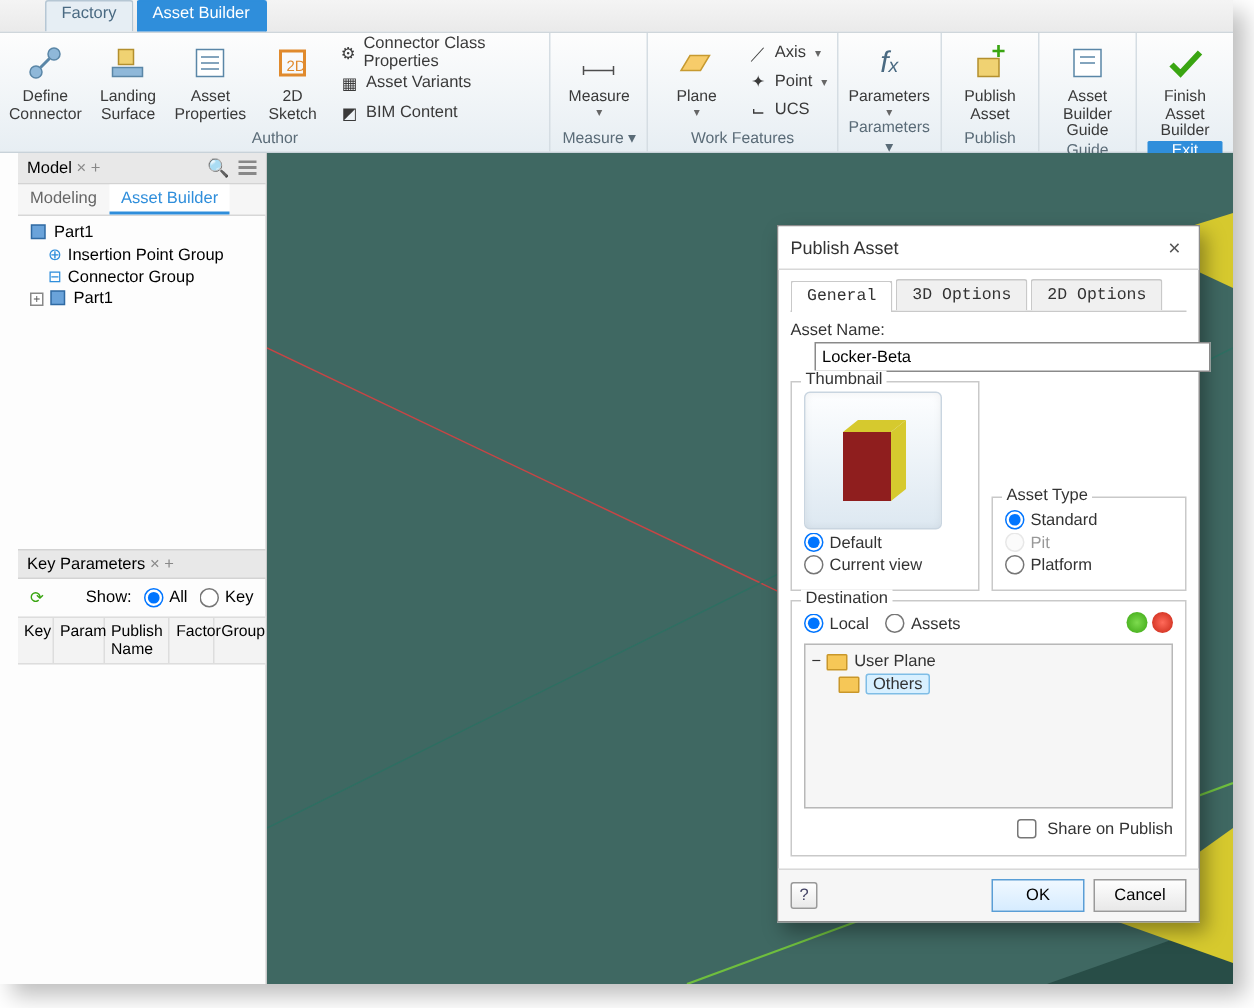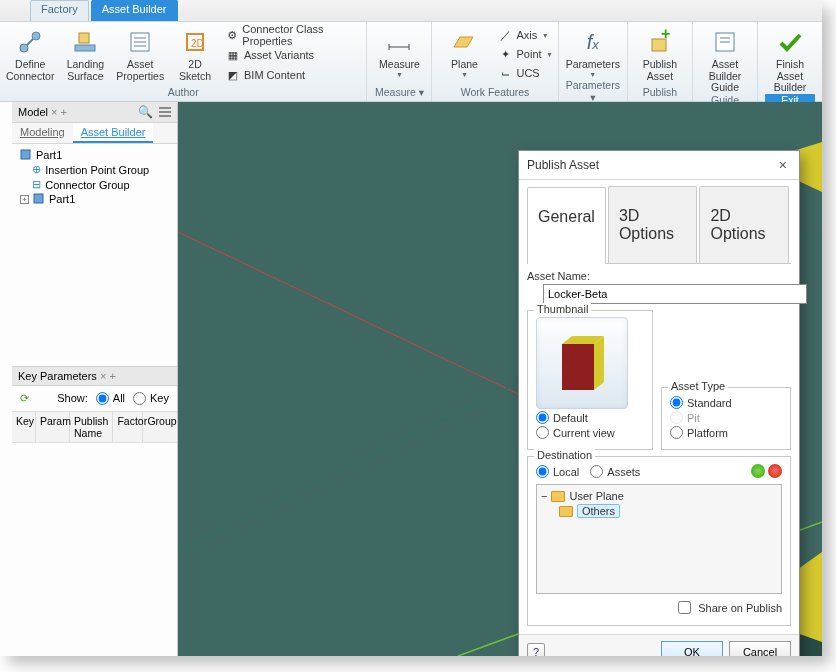--- a/index.html
+++ b/index.html
@@ -21,42 +21,42 @@
   .smallbtn .ico{width:14px;height:14px;display:flex;align-items:center;justify-content:center;}
   .smallbtn.with-drop::after{content:"▾"; font-size:8px; color:#666; margin-left:2px;}
   .grouplabel { font-size:10.5px; color:#5a6b77; text-align:center; padding-bottom:1px;}
   .grouplabel.hl{ background:#2f8edb; color:#fff; padding:0 16px; border-radius:1px;}
   
   .mainrow { display:flex; height:calc(100% - 102px);}
   .leftpanel { width:178px; min-width:178px; border-right:1px solid #c9c9c9; display:flex; flex-direction:column; background:#fdfdfd;padding-left:12px;}
   .panelhead { background:#e8e8e8; border-bottom:1px solid #d3d3d3; font-size:11px; padding:3px 6px; display:flex; align-items:center; justify-content:space-between;}
   .panelhead .right{display:flex; gap:6px; align-items:center;}
   .subtabs { display:flex; font-size:11px; border-bottom:1px solid #d7d7d7; background:#f6f6f6;}
-  .subtab { padding:3px 8px; color:#666; cursor:pointer;text-decoration:underline;}
+  .subtab { padding:3px 8px; color:#666; cursor:pointer;}
   .subtab.active{ color:#2f8edb; border-bottom:2px solid #2f8edb; background:#fff;}
   .tree { font-size:11px; padding:4px 6px; flex:1; overflow:auto;}
   .tree .node { display:flex; align-items:center; gap:4px; padding:1px 0;}
   .tree .indent1{padding-left:14px;} .tree .indent0{padding-left:2px;}
   .tree .exp { width:9px;height:9px;border:1px solid #888; font-size:8px; line-height:7px; text-align:center; color:#555; background:#fff;}
   .tree .ticon{width:12px;height:12px;}
   
   .keyhead{background:#e8e8e8;border-top:1px solid #d3d3d3;border-bottom:1px solid #d3d3d3;font-size:11px;padding:3px 6px;display:flex;justify-content:space-between;align-items:center;}
   .showrow{font-size:11px; display:flex; align-items:center; justify-content:flex-end; gap:8px; padding:4px 8px;}
   .colhdr{display:flex; font-size:10.5px; background:#f3f3f3; border-top:1px solid #ddd; border-bottom:1px solid #ddd;}
   .colhdr span{padding:3px 4px; border-right:1px solid #ddd;}
   
   .viewport{flex:1; position:relative; background:#3f6862;}
   .viewport svg{position:absolute; inset:0;}
   
   .dialog{position:absolute; right:22px; top:150px; width:282px; background:#fff; border:1px solid #8c8c8c; box-shadow:4px 6px 12px rgba(0,0,0,.35); font-size:11px; color:#333;}
   .dlg-title{background:#fff;border-bottom:1px solid #d8d8d8; padding:6px 8px; display:flex; justify-content:space-between; align-items:center; font-size:12px;}
   .dlg-close{font-size:14px; color:#555; cursor:pointer; padding:0 4px;}
   .dlg-body{padding:6px 8px 8px;}
   .dlg-tabs{display:flex; border-bottom:1px solid #c9c9c9; margin-bottom:6px;}
-  .dlg-tab{padding:20px 10px; border:1px solid #c9c9c9; border-bottom:none; background:#f0f0f0; margin-right:2px; font-size:16px; cursor:pointer; border-radius:2px 2px 0 0;}
+  .dlg-tab{padding:4px 10px; border:1px solid #c9c9c9; border-bottom:none; background:#f0f0f0; margin-right:2px; font-size:11px; cursor:pointer; border-radius:2px 2px 0 0;font-family:Liberation Mono, monospace;}
   .dlg-tab.active{background:#fff; position:relative; top:1px;}
   .dlg-label{font-size:11px; margin:4px 0 2px;}
   .txt{width:100%; height:20px; border:1px solid #8a8a8a; padding:2px 4px; font-size:11px;margin-left:16px;}
   .fieldset{border:1px solid #c9c9c9; padding:6px 8px 8px; margin-top:6px; position:relative;}
   .fieldset>.legend{position:absolute; top:-8px; left:6px; background:#fff; padding:0 3px; font-size:11px; color:#333;}
   .tworow{display:flex; gap:8px;align-items:flex-end;}
   .thumb{width:92px;height:92px; border:1px solid #c9d5e0; border-radius:4px; background:linear-gradient(#fdfeff,#dde8f1); display:flex; align-items:center; justify-content:center; box-shadow:inset 0 0 6px rgba(0,0,0,.06);}
   .radio{display:flex; align-items:center; gap:4px; font-size:11px; margin:2px 0;}
   .radio input{margin:0;}
   .treebox{border:1px solid #b8b8b8; background:#f6f6f6; height:110px; padding:4px; overflow:auto; margin-top:4px;}

